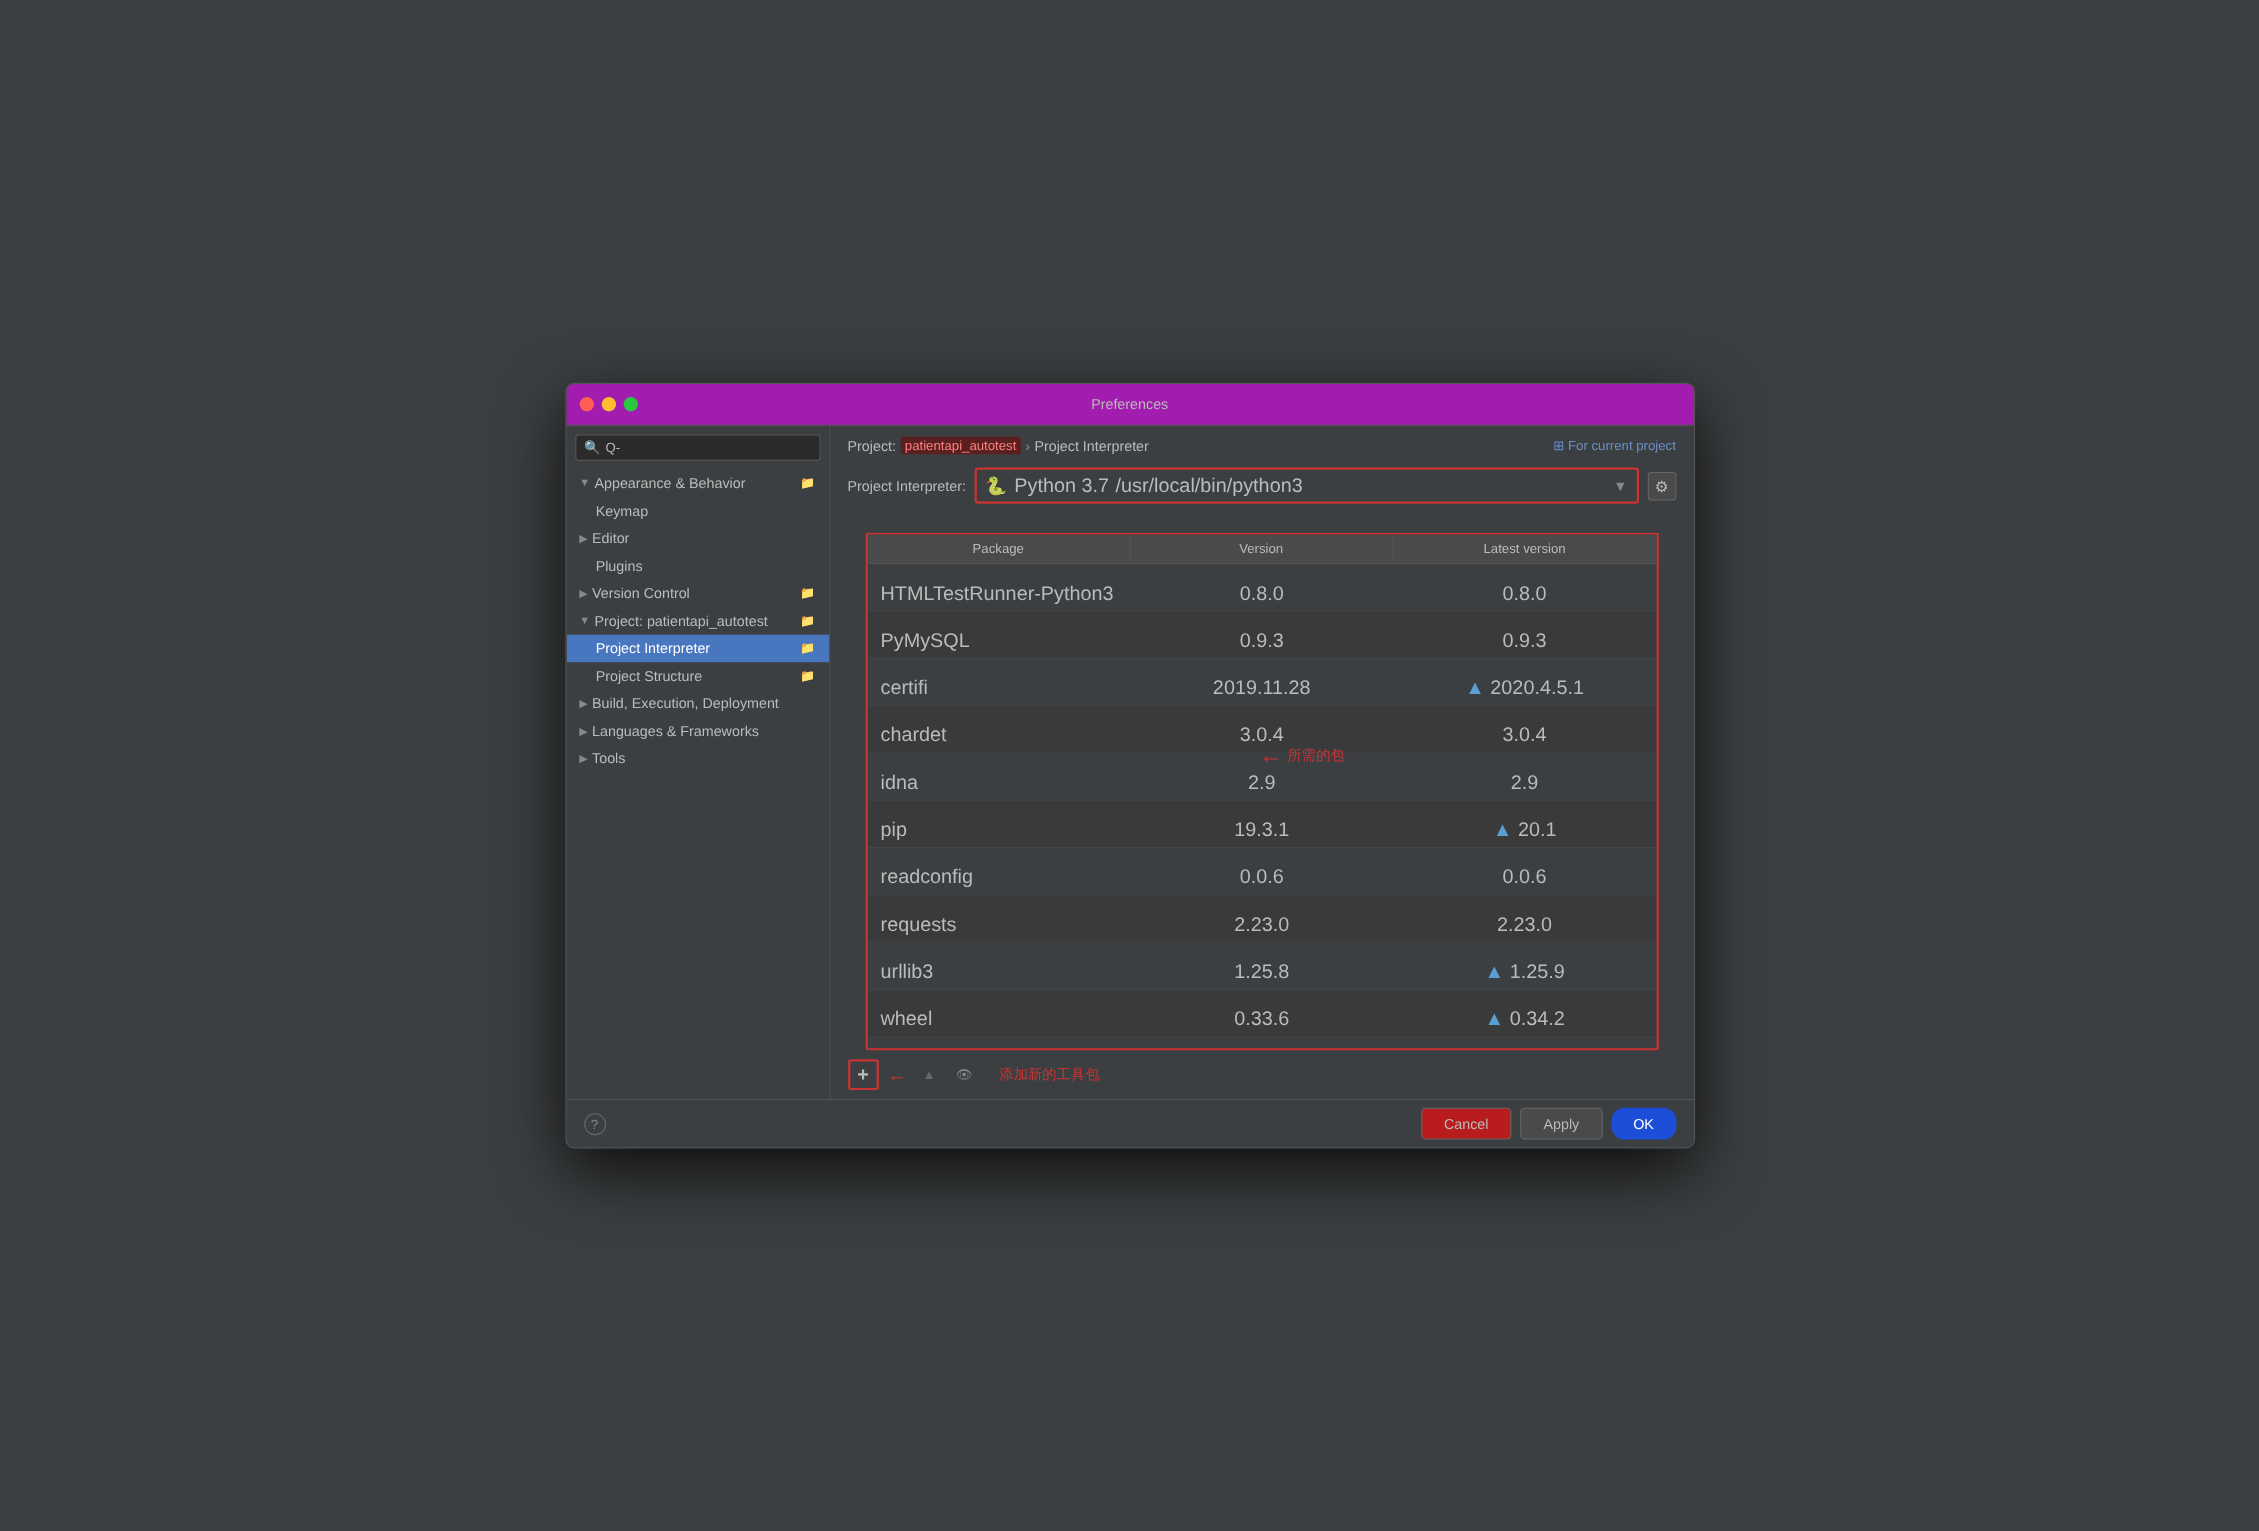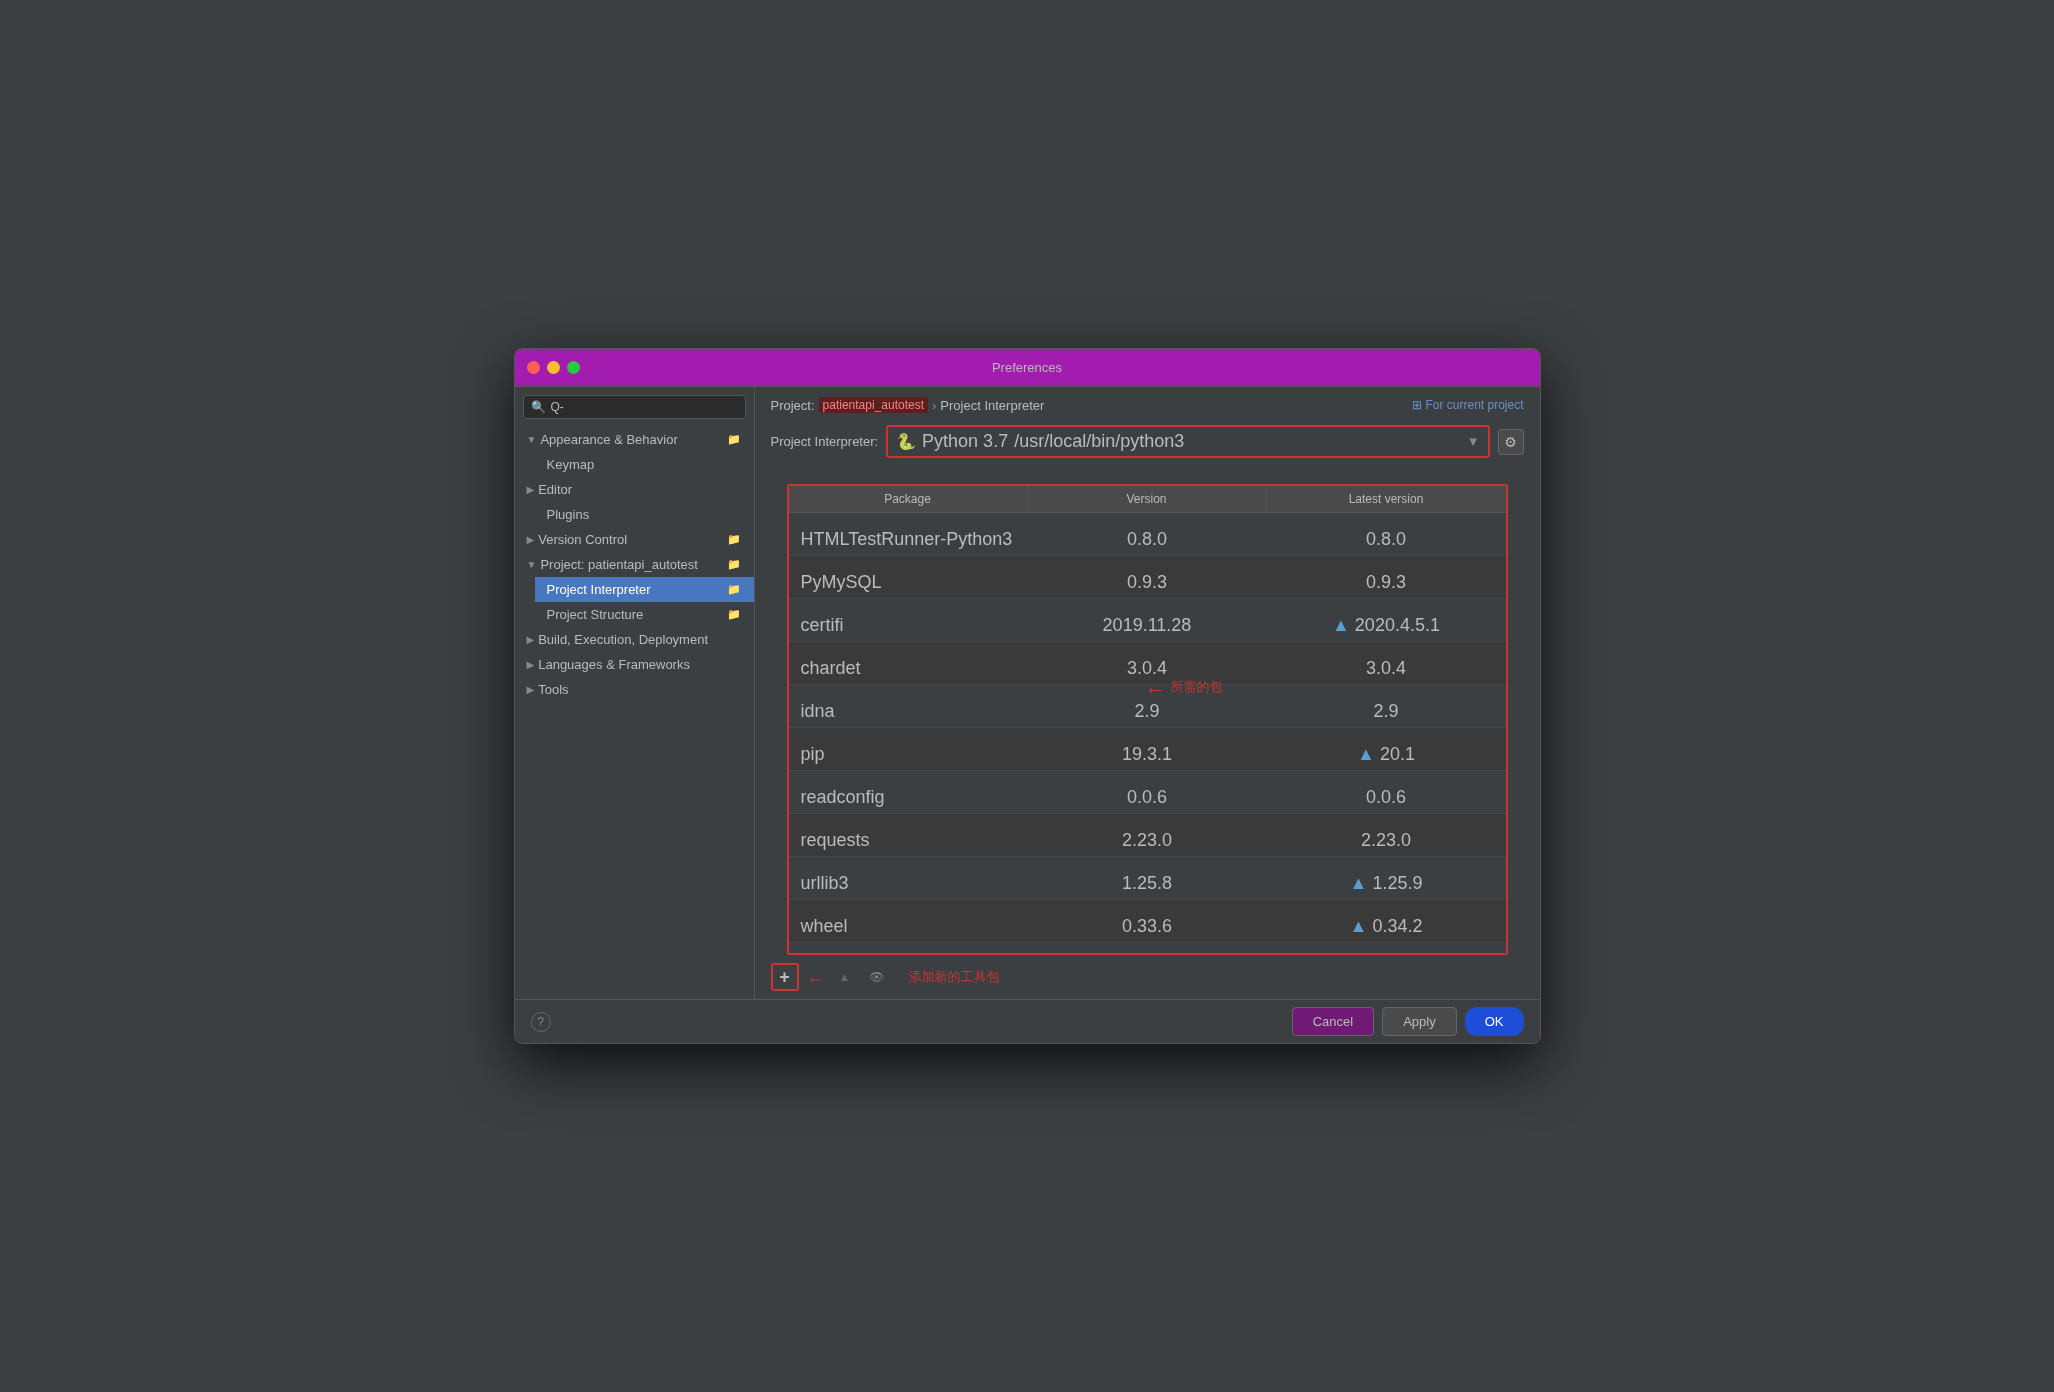--- a/index.html
+++ b/index.html
@@ -96,22 +96,21 @@
       margin-right: 4px;
       font-size: 10px;
       color: #888;
     }
     .sidebar-item .icon-folder {
       margin-right: 4px;
       color: #888;
       font-size: 11px;
     }
     .sidebar-child {
-      padding-left: 12px;
-      margin-left: 20px;
+      padding-left: 27px;
     }
     
     .right-panel {
       flex: 1;
       display: flex;
       flex-direction: column;
       background: #3c3f41;
       overflow: hidden;
     }
     .breadcrumb {
@@ -282,21 +281,21 @@
       gap: 8px;
     }
     .btn-cancel, .btn-apply, .btn-ok {
       padding: 6px 20px;
       border-radius: 4px;
       font-size: 13px;
       cursor: pointer;
       border: none;
     }
     .btn-cancel {
-      background: #701a75;
+      background: #b91c1c;
       color: #bbb;
       border: 1px solid #666;
     }
     .btn-apply {
       background: #4a4a4a;
       color: #bbb;
       border: 1px solid #666;
     }
     .btn-ok {
       background: #1d4ed8;

